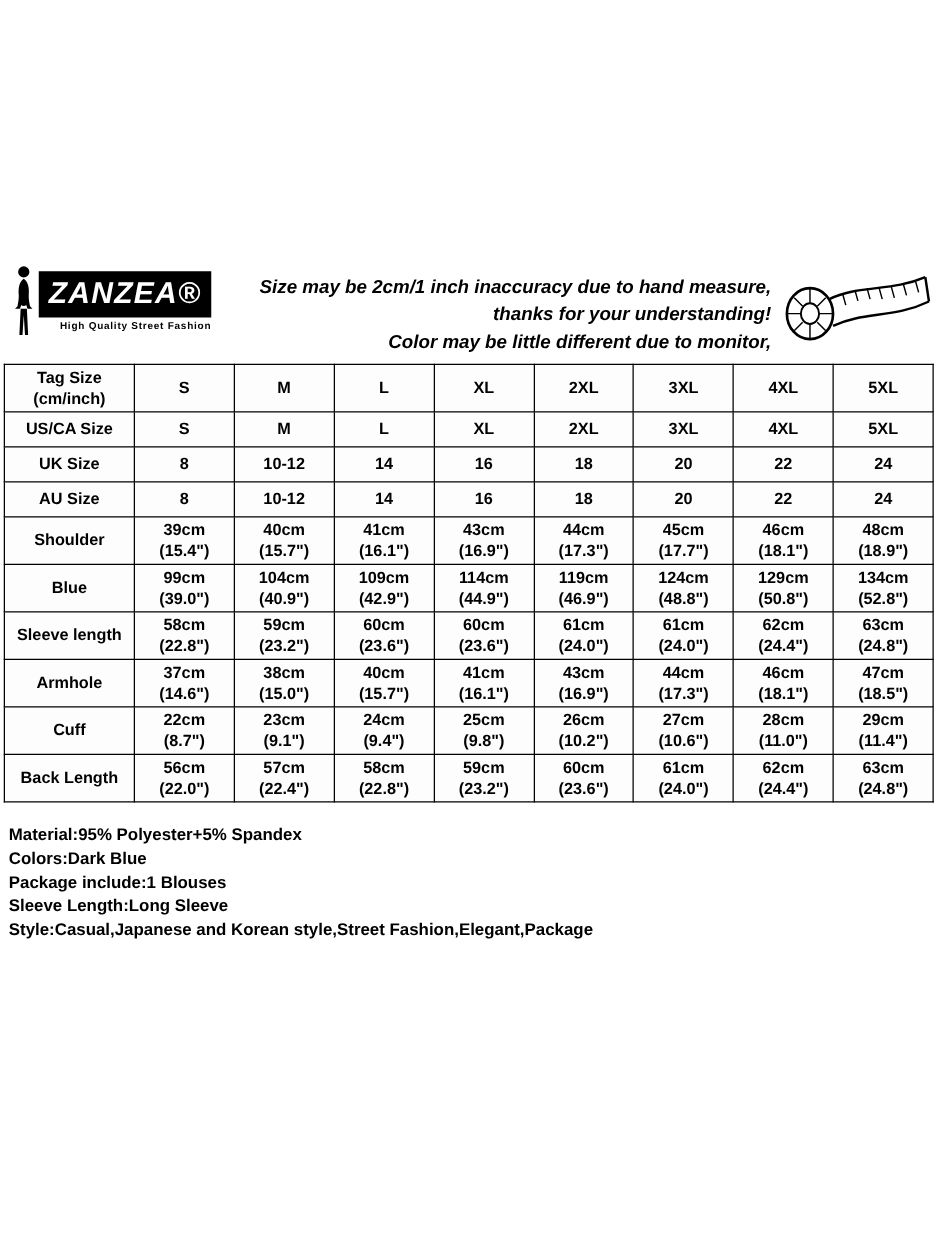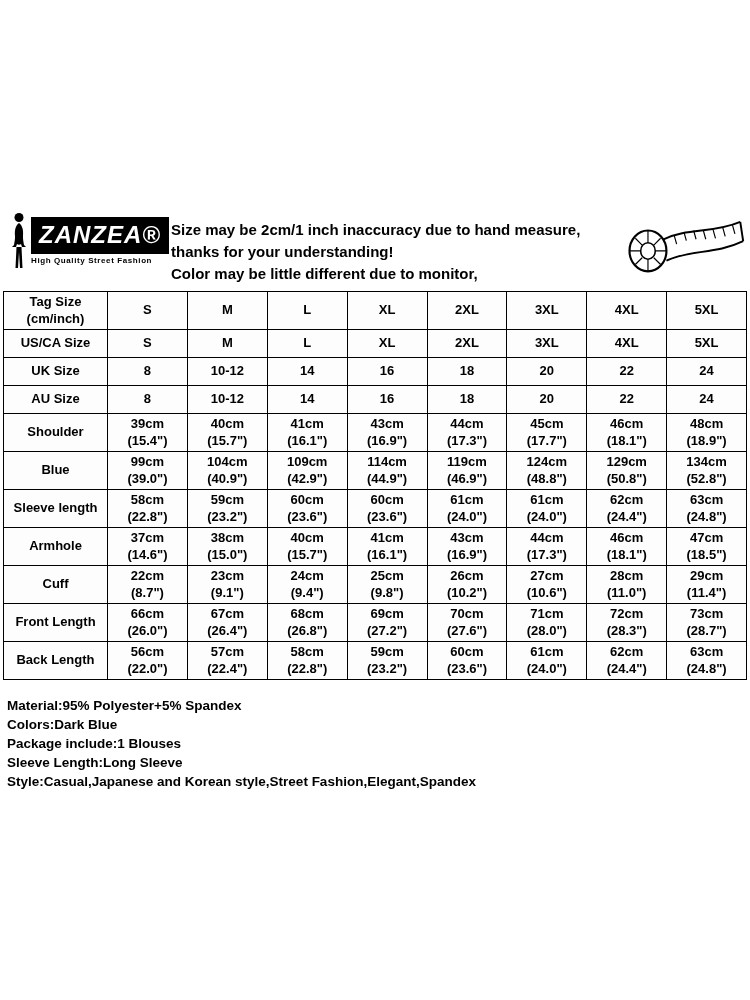--- a/index.html
+++ b/index.html
@@ -34,21 +34,21 @@
     width: 168px;
     flex: 0 0 auto;
     padding-left: 6px;
     box-sizing: border-box;
   }
   .logo svg { flex: 0 0 auto; }
   .logo-col {
     margin-left: 2px;
     display: flex;
     flex-direction: column;
-    align-items: flex-start;
+    align-items: flex-end;
   }
   .brand-box {
     background: #000;
     color: #fff;
     font-weight: bold;
     font-style: italic;
     font-size: 24px;
     line-height: 1;
     letter-spacing: 1px;
     padding: 6px 8px 7px 8px;
@@ -56,25 +56,26 @@
   }
   .tagline {
     font-size: 8px;
     font-weight: bold;
     letter-spacing: 0.6px;
     margin-top: 2px;
     white-space: nowrap;
   }
   .notice {
     flex: 1 1 auto;
-    text-align: left;
+    text-align: right;
     font-weight: bold;
     font-size: 15px;
     line-height: 22px;
     padding-top: 7px;
+    font-style: italic;
   }
   .tape {
     flex: 0 0 auto;
     margin-right: 2px;
     margin-top: 2px;
   }
 
   
   table.size-table {
     border-collapse: collapse;
@@ -245,45 +246,34 @@
           <td>22cm<br>(8.7")</td>
           <td>23cm<br>(9.1")</td>
           <td>24cm<br>(9.4")</td>
           <td>25cm<br>(9.8")</td>
           <td>26cm<br>(10.2")</td>
           <td>27cm<br>(10.6")</td>
           <td>28cm<br>(11.0")</td>
           <td>29cm<br>(11.4")</td>
         </tr>
         <tr class="double">
-          <th>Front Length</th>
-          <td>66cm<br>(26.0")</td>
-          <td>67cm<br>(26.4")</td>
-          <td>68cm<br>(26.8")</td>
-          <td>69cm<br>(27.2")</td>
-          <td>70cm<br>(27.6")</td>
-          <td>71cm<br>(28.0")</td>
-          <td>72cm<br>(28.3")</td>
-          <td>73cm<br>(28.7")</td>
-        </tr>
-        <tr class="double">
           <th>Back Length</th>
           <td>56cm<br>(22.0")</td>
           <td>57cm<br>(22.4")</td>
           <td>58cm<br>(22.8")</td>
           <td>59cm<br>(23.2")</td>
           <td>60cm<br>(23.6")</td>
           <td>61cm<br>(24.0")</td>
           <td>62cm<br>(24.4")</td>
           <td>63cm<br>(24.8")</td>
         </tr>
       </tbody>
   </table>
 
   <div class="details">
     <div>Material:95% Polyester+5% Spandex</div>
     <div>Colors:Dark Blue</div>
     <div>Package include:1 Blouses</div>
     <div>Sleeve Length:Long Sleeve</div>
-    <div>Style:Casual,Japanese and Korean style,Street Fashion,Elegant,Spandex</div>
+    <div>Style:Casual,Japanese and Korean style,Street Fashion,Elegant,Package</div>
   </div>
 
 </div>
 
 </body></html>

